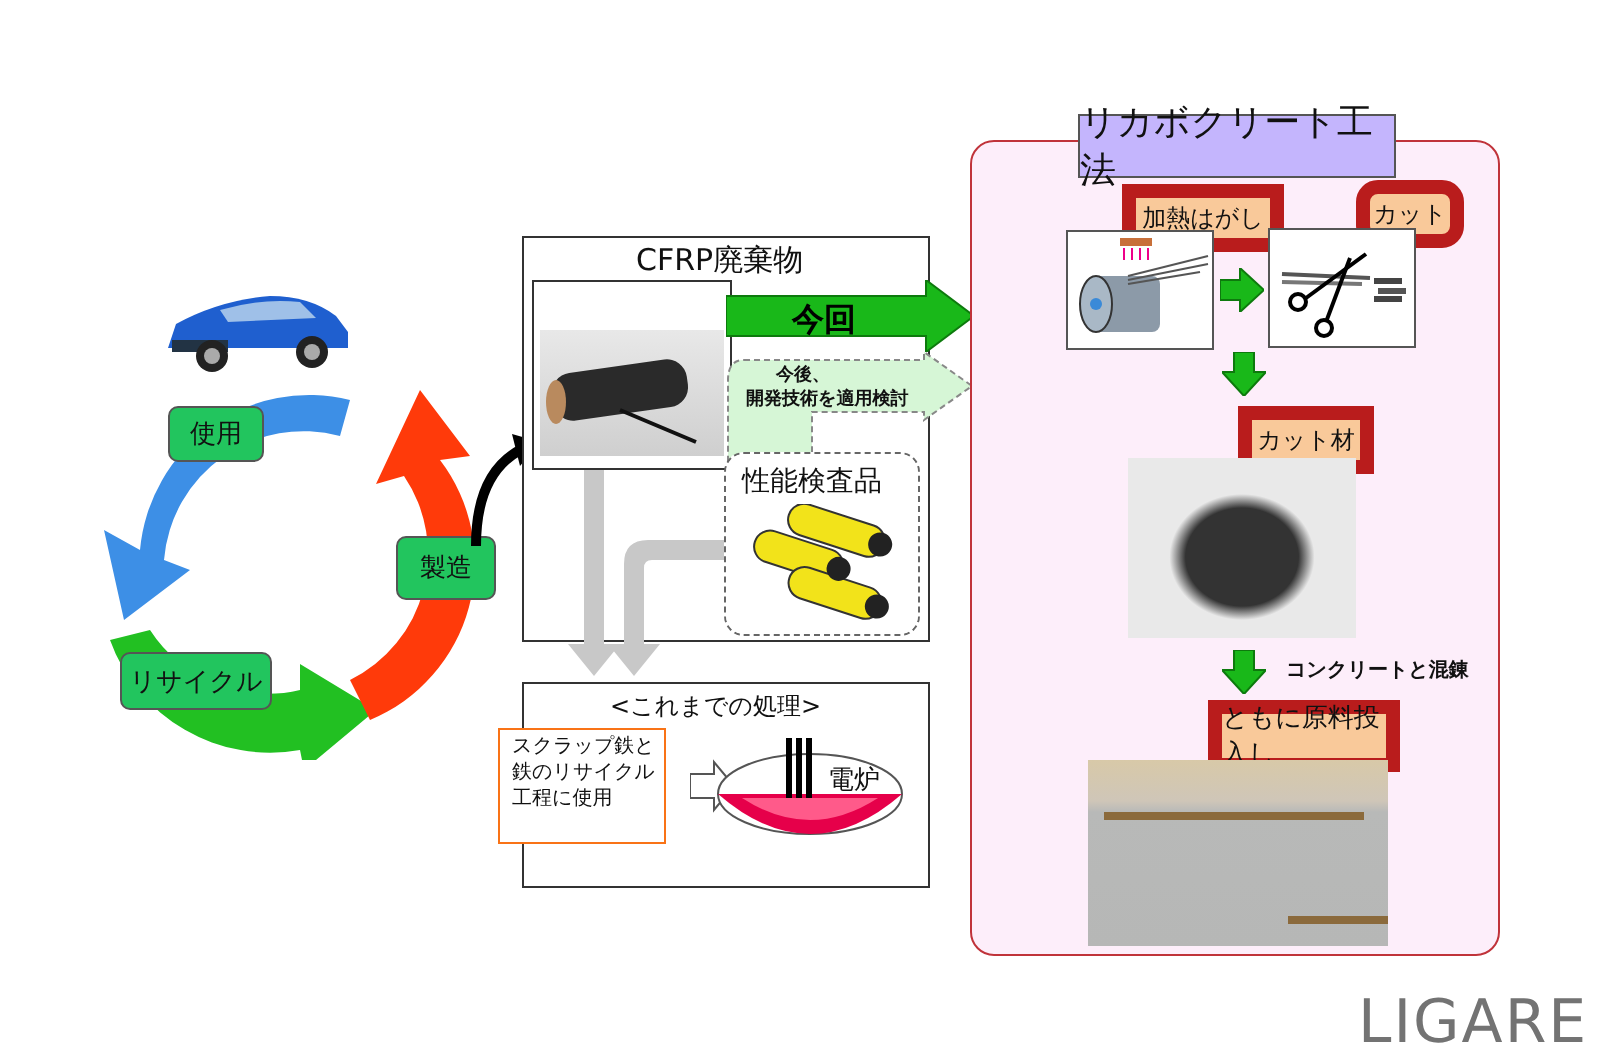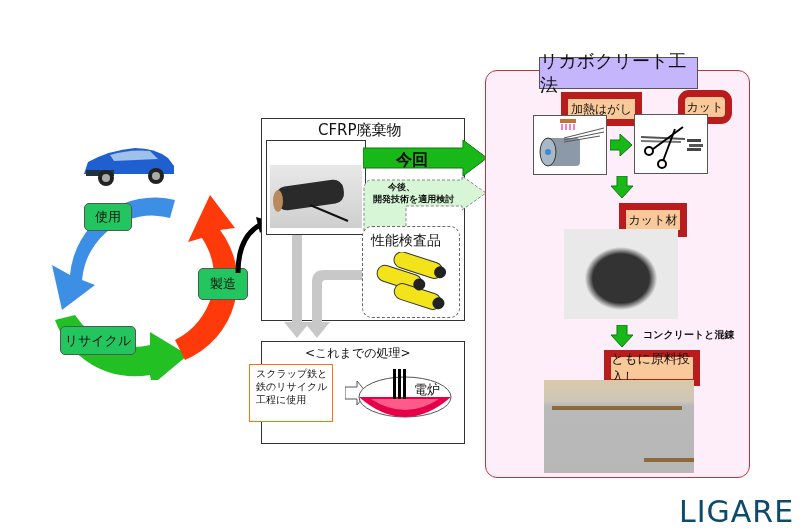--- a/index.html
+++ b/index.html
@@ -153,13 +153,13 @@
 <svg class="abs" style="left:611px;top:325px;" width="22" height="22" viewBox="0 0 22 22">
   <polygon points="6,0 16,0 16,10 22,10 11,22 0,10 6,10" fill="#19b819" stroke="#0d7a0d"></polygon>
 </svg>
 <div class="abs" style="left:643px;top:328px;font-size:10px;font-weight:bold;">コンクリートと混錬</div>
 <div class="tan" style="left:576px;top:350px;width:82px;height:22px;font-size:13px;">ともに原料投入し</div>
 <div class="photo" style="left:544px;top:380px;width:150px;height:93px;border:none;background:linear-gradient(180deg,#d8c9a8 0%,#cfc6b8 22%,#b8b9b8 28%,#b6b7b6 100%);">
   <div style="position:absolute;left:8px;top:26px;width:130px;height:4px;background:#8b6a3c;"></div>
   <div style="position:absolute;left:100px;top:78px;width:50px;height:4px;background:#8b6a3c;"></div>
 </div>
 
-<div class="abs" style="left:679px;top:494px;font-size:30px;color:#0c4a6e;letter-spacing:1px;">LIGARE</div>
+<div class="abs" style="left:679px;top:494px;font-size:30px;color:#737373;letter-spacing:1px;">LIGARE</div>
 
 </body></html>

